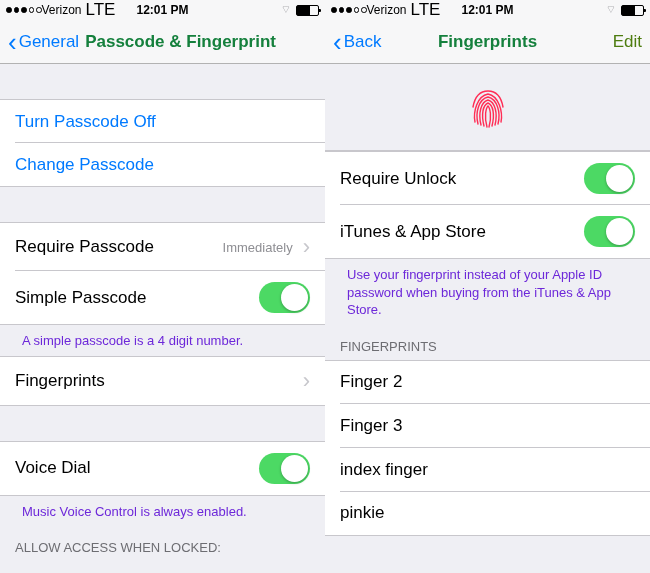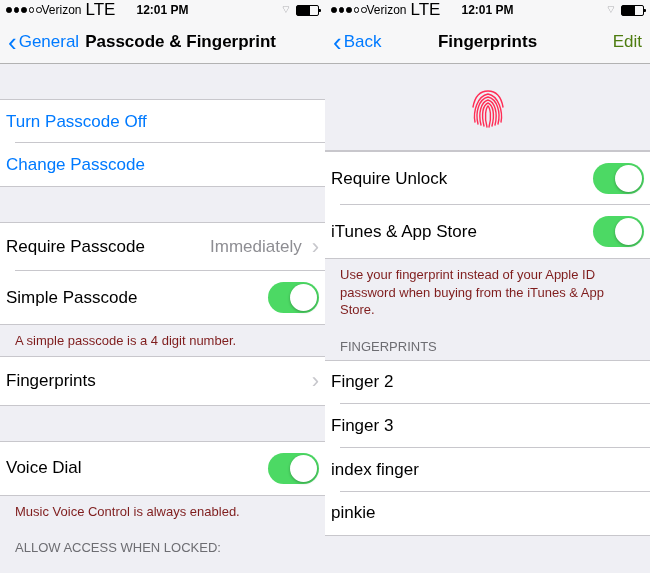--- a/index.html
+++ b/index.html
@@ -100,21 +100,21 @@
       line-height: 1;
       margin-right: 2px;
       font-weight: 300;
     }
     .nav-title {
       position: absolute;
       left: 50%;
       transform: translateX(-50%);
       font-size: 17px;
       font-weight: 600;
-      color: #000000;
+      color: #15803d;
       white-space: nowrap;
     }
     .nav-title.shifted {
       left: auto;
       right: 10px;
       transform: none;
       position: static;
       margin-left: 6px;
     }
     .nav-edit {
@@ -125,21 +125,21 @@
     }
     .content {
       flex: 1;
       overflow-y: hidden;
     }
     .spacer { height: 35px; }
     .cell {
       background: #fff;
       border-top: 1px solid #c8c7cc;
       border-bottom: 1px solid #c8c7cc;
-      padding: 11px 6px;
+      padding: 11px 15px;
       font-size: 17px;
       display: flex;
       align-items: center;
       min-height: 44px;
     }
     .cell + .cell { border-top-width: 0; }
     .group .cell + .cell {
       border-top: none;
     }
     .group .cell:not(:last-child) {
@@ -152,21 +152,21 @@
       left: 15px;
       right: 0;
       bottom: 0;
       height: 1px;
       background: #c8c7cc;
     }
     .group .cell:first-child { border-top: 1px solid #c8c7cc; }
     .group .cell:last-child { border-bottom: 1px solid #c8c7cc; }
     .cell-link { color: #007aff; cursor: pointer; }
     .cell-label { color: #000; }
-    .cell-value { margin-left: auto; color: #8e8e93; font-size: 17px; }
+    .cell-value { margin-left: auto; color: #8e8e93; font-size: 13px; }
     .chevron-right {
       color: #c7c7cc;
       font-size: 22px;
       margin-left: 10px;
       font-weight: 300;
     }
     .toggle {
       margin-left: auto;
       width: 51px;
       height: 31px;
@@ -180,23 +180,23 @@
       position: absolute;
       right: 2px;
       top: 2px;
       width: 27px;
       height: 27px;
       background: #fff;
       border-radius: 50%;
       box-shadow: 0 1px 3px rgba(0,0,0,0.3);
     }
     .footer-text {
-      padding: 7px 15px 6px;
+      padding: 7px 22px 6px;
       font-size: 13px;
-      color: #7f1d1d;
+      color: #6d28d9;
       line-height: 1.35;
     }
     .header-text {
       padding: 14px 15px 6px;
       font-size: 13px;
       color: #6d6d72;
       text-transform: uppercase;
     }
     .fp-hero {
       height: 87px;

